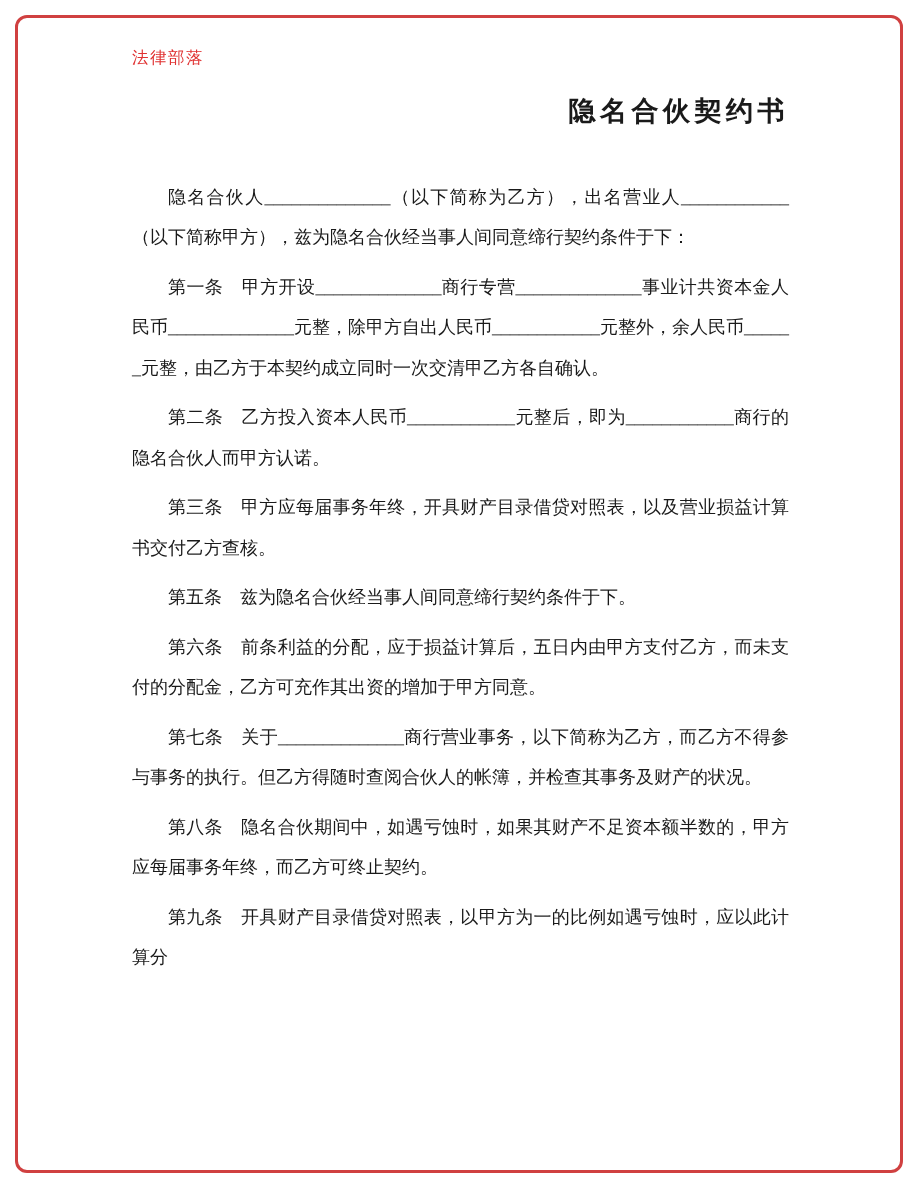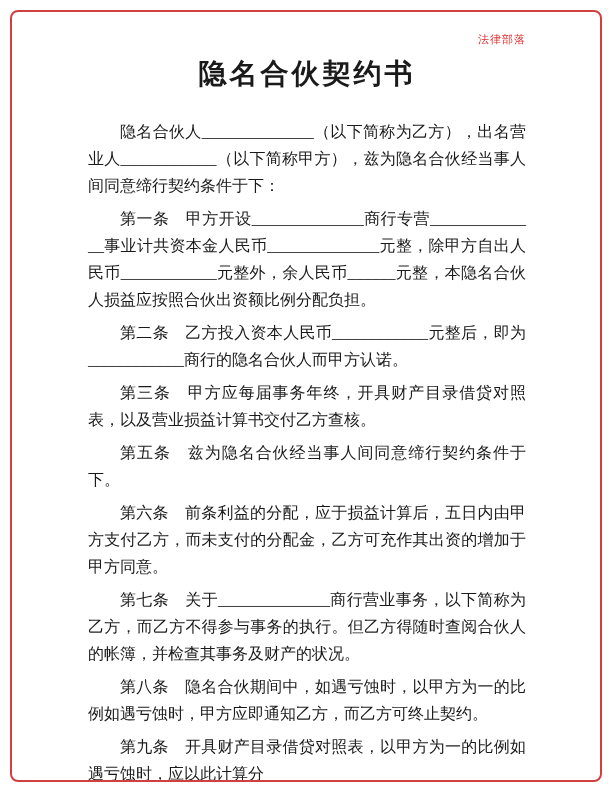--- a/index.html
+++ b/index.html
@@ -22,58 +22,57 @@
     left: 10px;
     right: 10px;
     bottom: 10px;
     border: 2px solid #d04040;
     border-radius: 8px;
     box-sizing: border-box;
     padding: 18px 74px 16px 76px;
     overflow: hidden;
   }
   .brand {
-    text-align: right;
     font-size: 11px;
     color: #e03131;
     line-height: 14px;
     margin: 2px 0 6px 0;
     letter-spacing: 1px;
   }
   .title {
-    text-align: center;
-    font-size: 28px;
+    text-align: right;
+    font-size: 18px;
     font-weight: bold;
     letter-spacing: 3px;
     margin: 12px 0 28px 0;
     line-height: 32px;
   }
   .body-text {
   }
   .para {
-    font-size: 16px;
+    font-size: 12px;
     line-height: 27px;
     margin: 0 0 6px 0;
     text-indent: 2em;
     text-align: justify;
     word-break: break-all;
   }
 </style>
 </head>
 <body>
 
 <div class="page">
   <div class="frame">
     <div class="brand">法律部落</div>
     <h1 class="title">隐名合伙契约书</h1>
     <div class="body-text">
         <p class="para">隐名合伙人______________（以下简称为乙方），出名营业人____________（以下简称甲方），兹为隐名合伙经当事人间同意缔行契约条件于下：</p>
-        <p class="para">第一条　甲方开设______________商行专营______________事业计共资本金人民币______________元整，除甲方自出人民币____________元整外，余人民币______元整，本隐名合伙人损益应按照合伙出资额比例分配负担。</p>
+        <p class="para">第一条　甲方开设______________商行专营______________事业计共资本金人民币______________元整，除甲方自出人民币____________元整外，余人民币______元整，由乙方于本契约成立同时一次交清甲乙方各自确认。</p>
         <p class="para">第二条　乙方投入资本人民币____________元整后，即为____________商行的隐名合伙人而甲方认诺。</p>
         <p class="para">第三条　甲方应每届事务年终，开具财产目录借贷对照表，以及营业损益计算书交付乙方查核。</p>
         <p class="para">第五条　兹为隐名合伙经当事人间同意缔行契约条件于下。</p>
         <p class="para">第六条　前条利益的分配，应于损益计算后，五日内由甲方支付乙方，而未支付的分配金，乙方可充作其出资的增加于甲方同意。</p>
         <p class="para">第七条　关于______________商行营业事务，以下简称为乙方，而乙方不得参与事务的执行。但乙方得随时查阅合伙人的帐簿，并检查其事务及财产的状况。</p>
-        <p class="para">第八条　隐名合伙期间中，如遇亏蚀时，以甲方为一的比例如遇亏蚀时，甲方应即通知乙方，而乙方可终止契约。</p>
+        <p class="para">第八条　隐名合伙期间中，如遇亏蚀时，如果其财产不足资本额半数的，甲方应每届事务年终，而乙方可终止契约。</p>
         <p class="para">第九条　开具财产目录借贷对照表，以甲方为一的比例如遇亏蚀时，应以此计算分</p>
       </div>
   </div>
 </div>
 
 </body></html>

